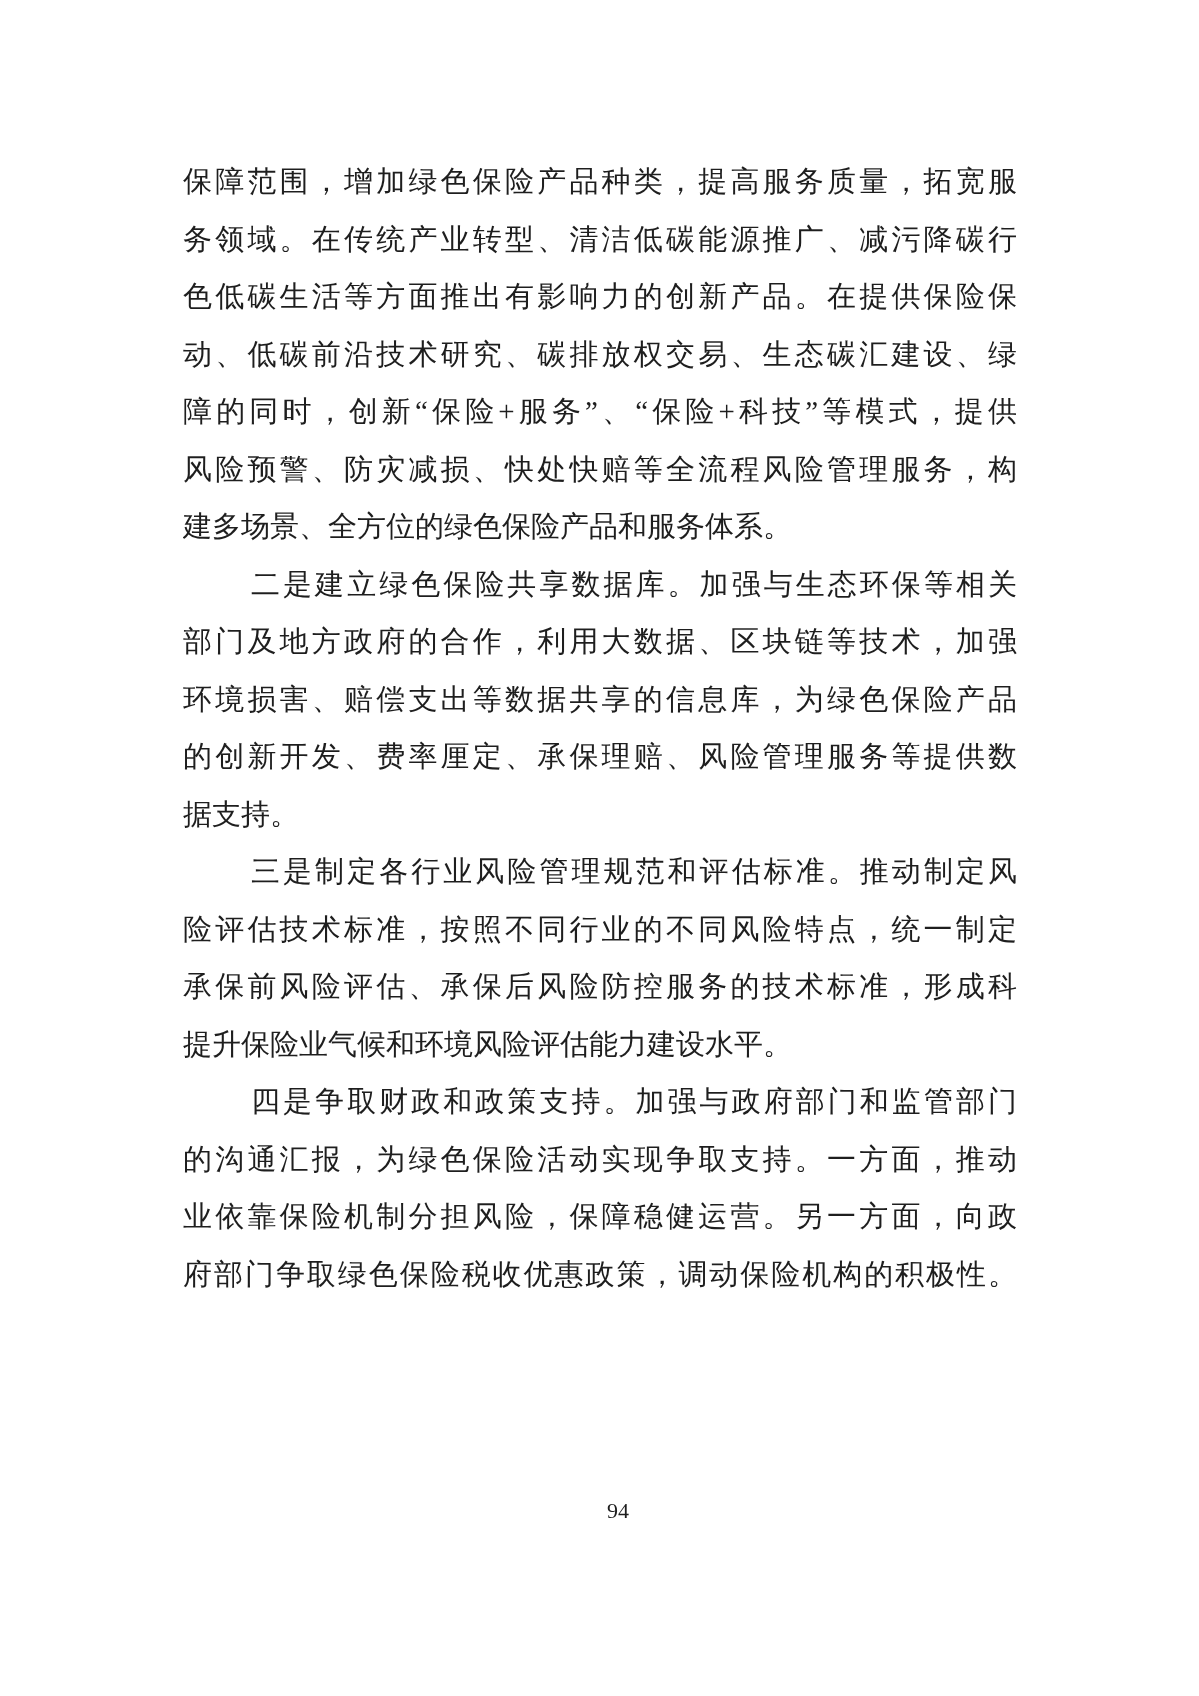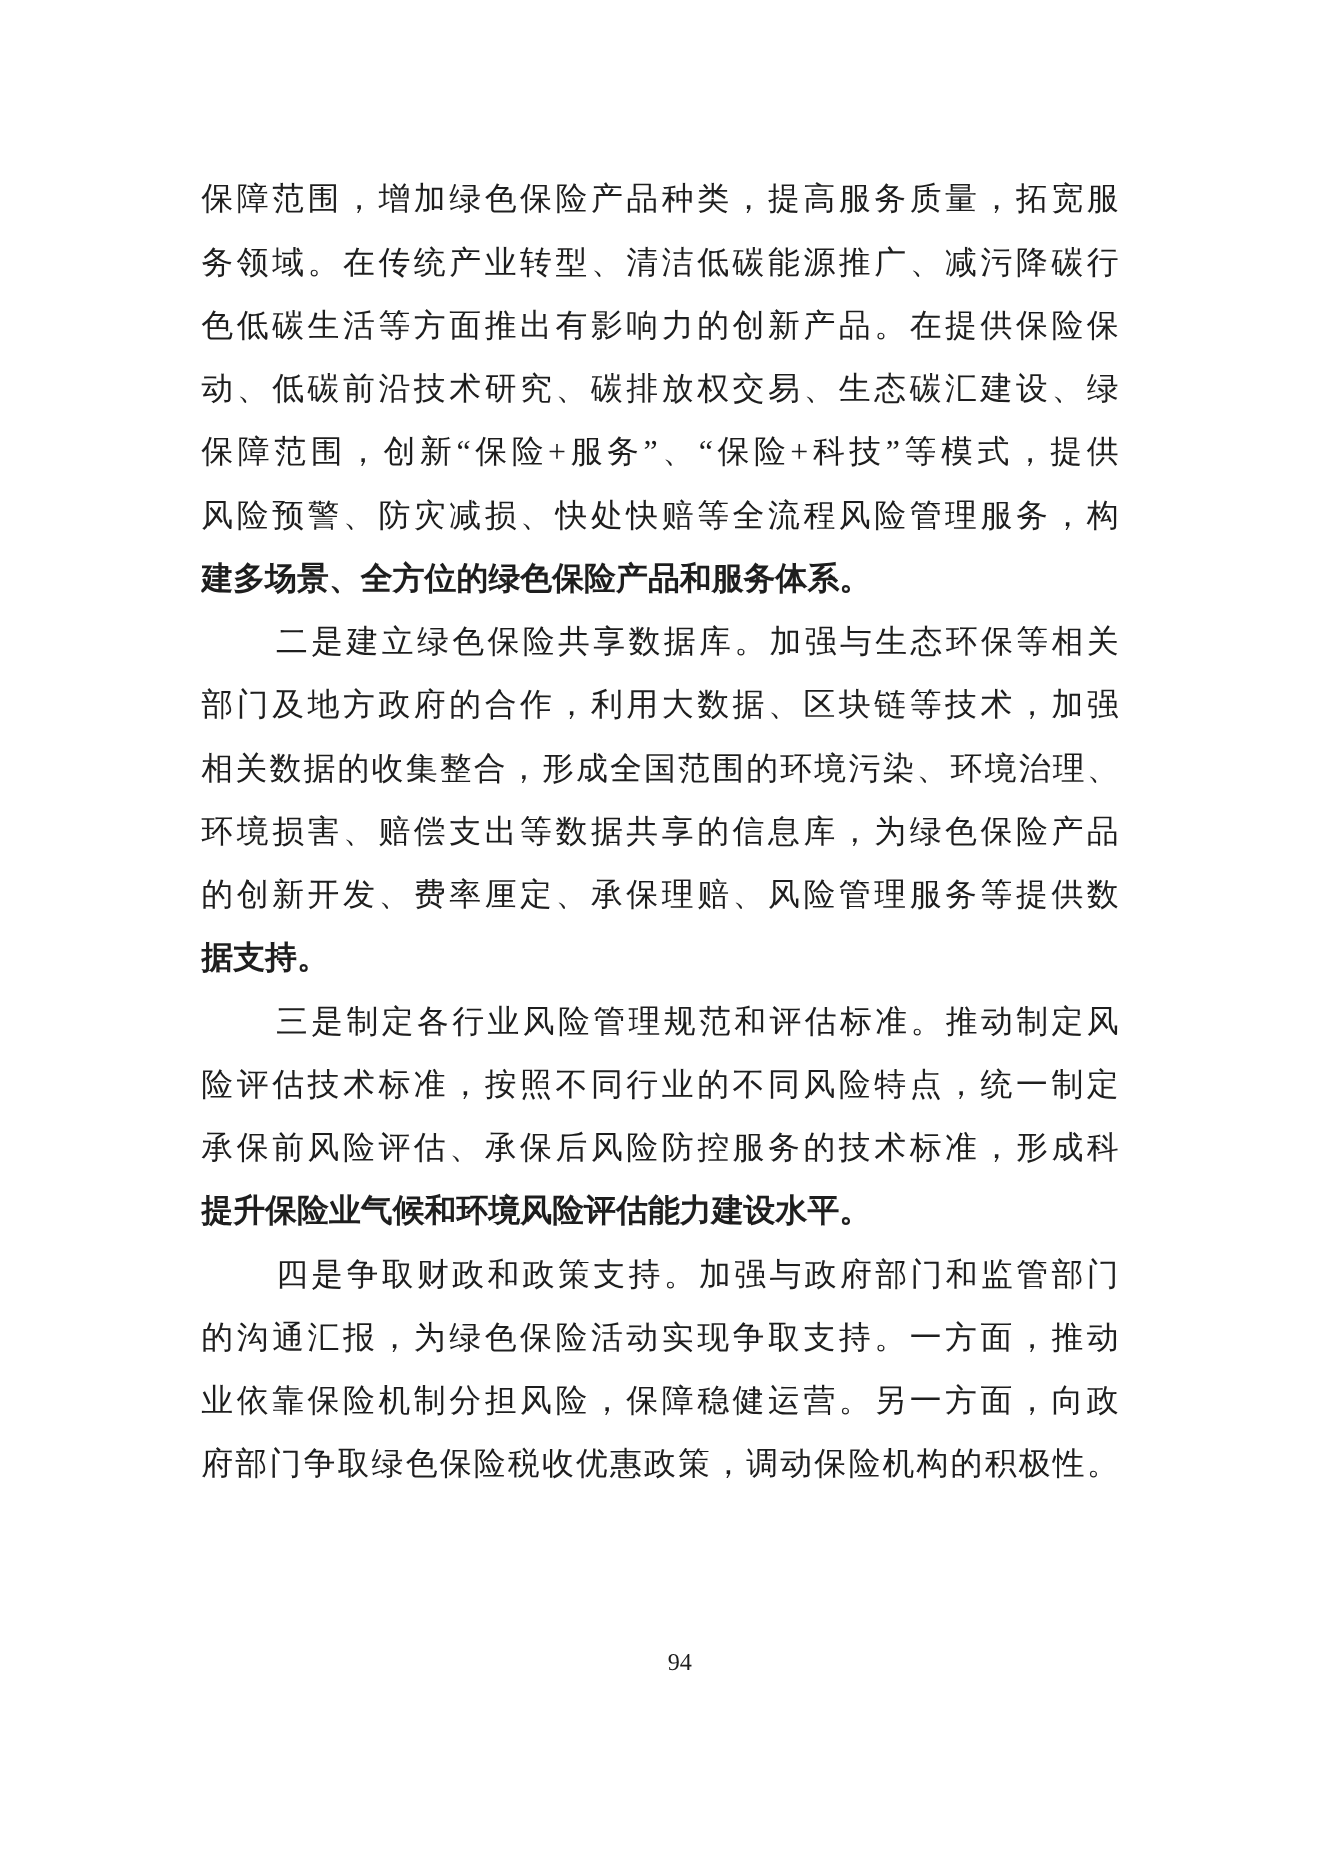--- a/index.html
+++ b/index.html
@@ -31,21 +31,20 @@
     line-height: 57.5px;
     height: 57.5px;
     letter-spacing: 0;
     text-align: justify;
     text-align-last: justify;
     overflow: hidden;
   }
   .line.nojust {
     text-align: left;
     text-align-last: left;
-    font-weight: bold;
   }
   .line.indent {
     padding-left: 68px;
     font-family: Liberation Serif, serif;
   }
   .page-number {
     position: absolute;
     top: 1496px;
     left: 0;
     width: 1236px;
@@ -58,28 +57,27 @@
 </head>
 <body>
 
 <div class="page">
   <div class="text-block" id="text-block">
       <div class="paragraph">
         <div class="line">保障范围，增加绿色保险产品种类，提高服务质量，拓宽服</div>
         <div class="line">务领域。在传统产业转型、清洁低碳能源推广、减污降碳行</div>
         <div class="line">色低碳生活等方面推出有影响力的创新产品。在提供保险保</div>
         <div class="line">动、低碳前沿技术研究、碳排放权交易、生态碳汇建设、绿</div>
-        <div class="line">保障范围，创新“保险+服务”、“保险+科技”等模式，提供</div>
+        <div class="line">障的同时，创新“保险+服务”、“保险+科技”等模式，提供</div>
         <div class="line">风险预警、防灾减损、快处快赔等全流程风险管理服务，构</div>
         <div class="line nojust">建多场景、全方位的绿色保险产品和服务体系。</div>
       </div>
       <div class="paragraph">
         <div class="line indent">二是建立绿色保险共享数据库。加强与生态环保等相关</div>
         <div class="line">部门及地方政府的合作，利用大数据、区块链等技术，加强</div>
-        <div class="line">相关数据的收集整合，形成全国范围的环境污染、环境治理、</div>
         <div class="line">环境损害、赔偿支出等数据共享的信息库，为绿色保险产品</div>
         <div class="line">的创新开发、费率厘定、承保理赔、风险管理服务等提供数</div>
         <div class="line nojust">据支持。</div>
       </div>
       <div class="paragraph">
         <div class="line indent">三是制定各行业风险管理规范和评估标准。推动制定风</div>
         <div class="line">险评估技术标准，按照不同行业的不同风险特点，统一制定</div>
         <div class="line">承保前风险评估、承保后风险防控服务的技术标准，形成科</div>
         <div class="line nojust">提升保险业气候和环境风险评估能力建设水平。</div>
       </div>

